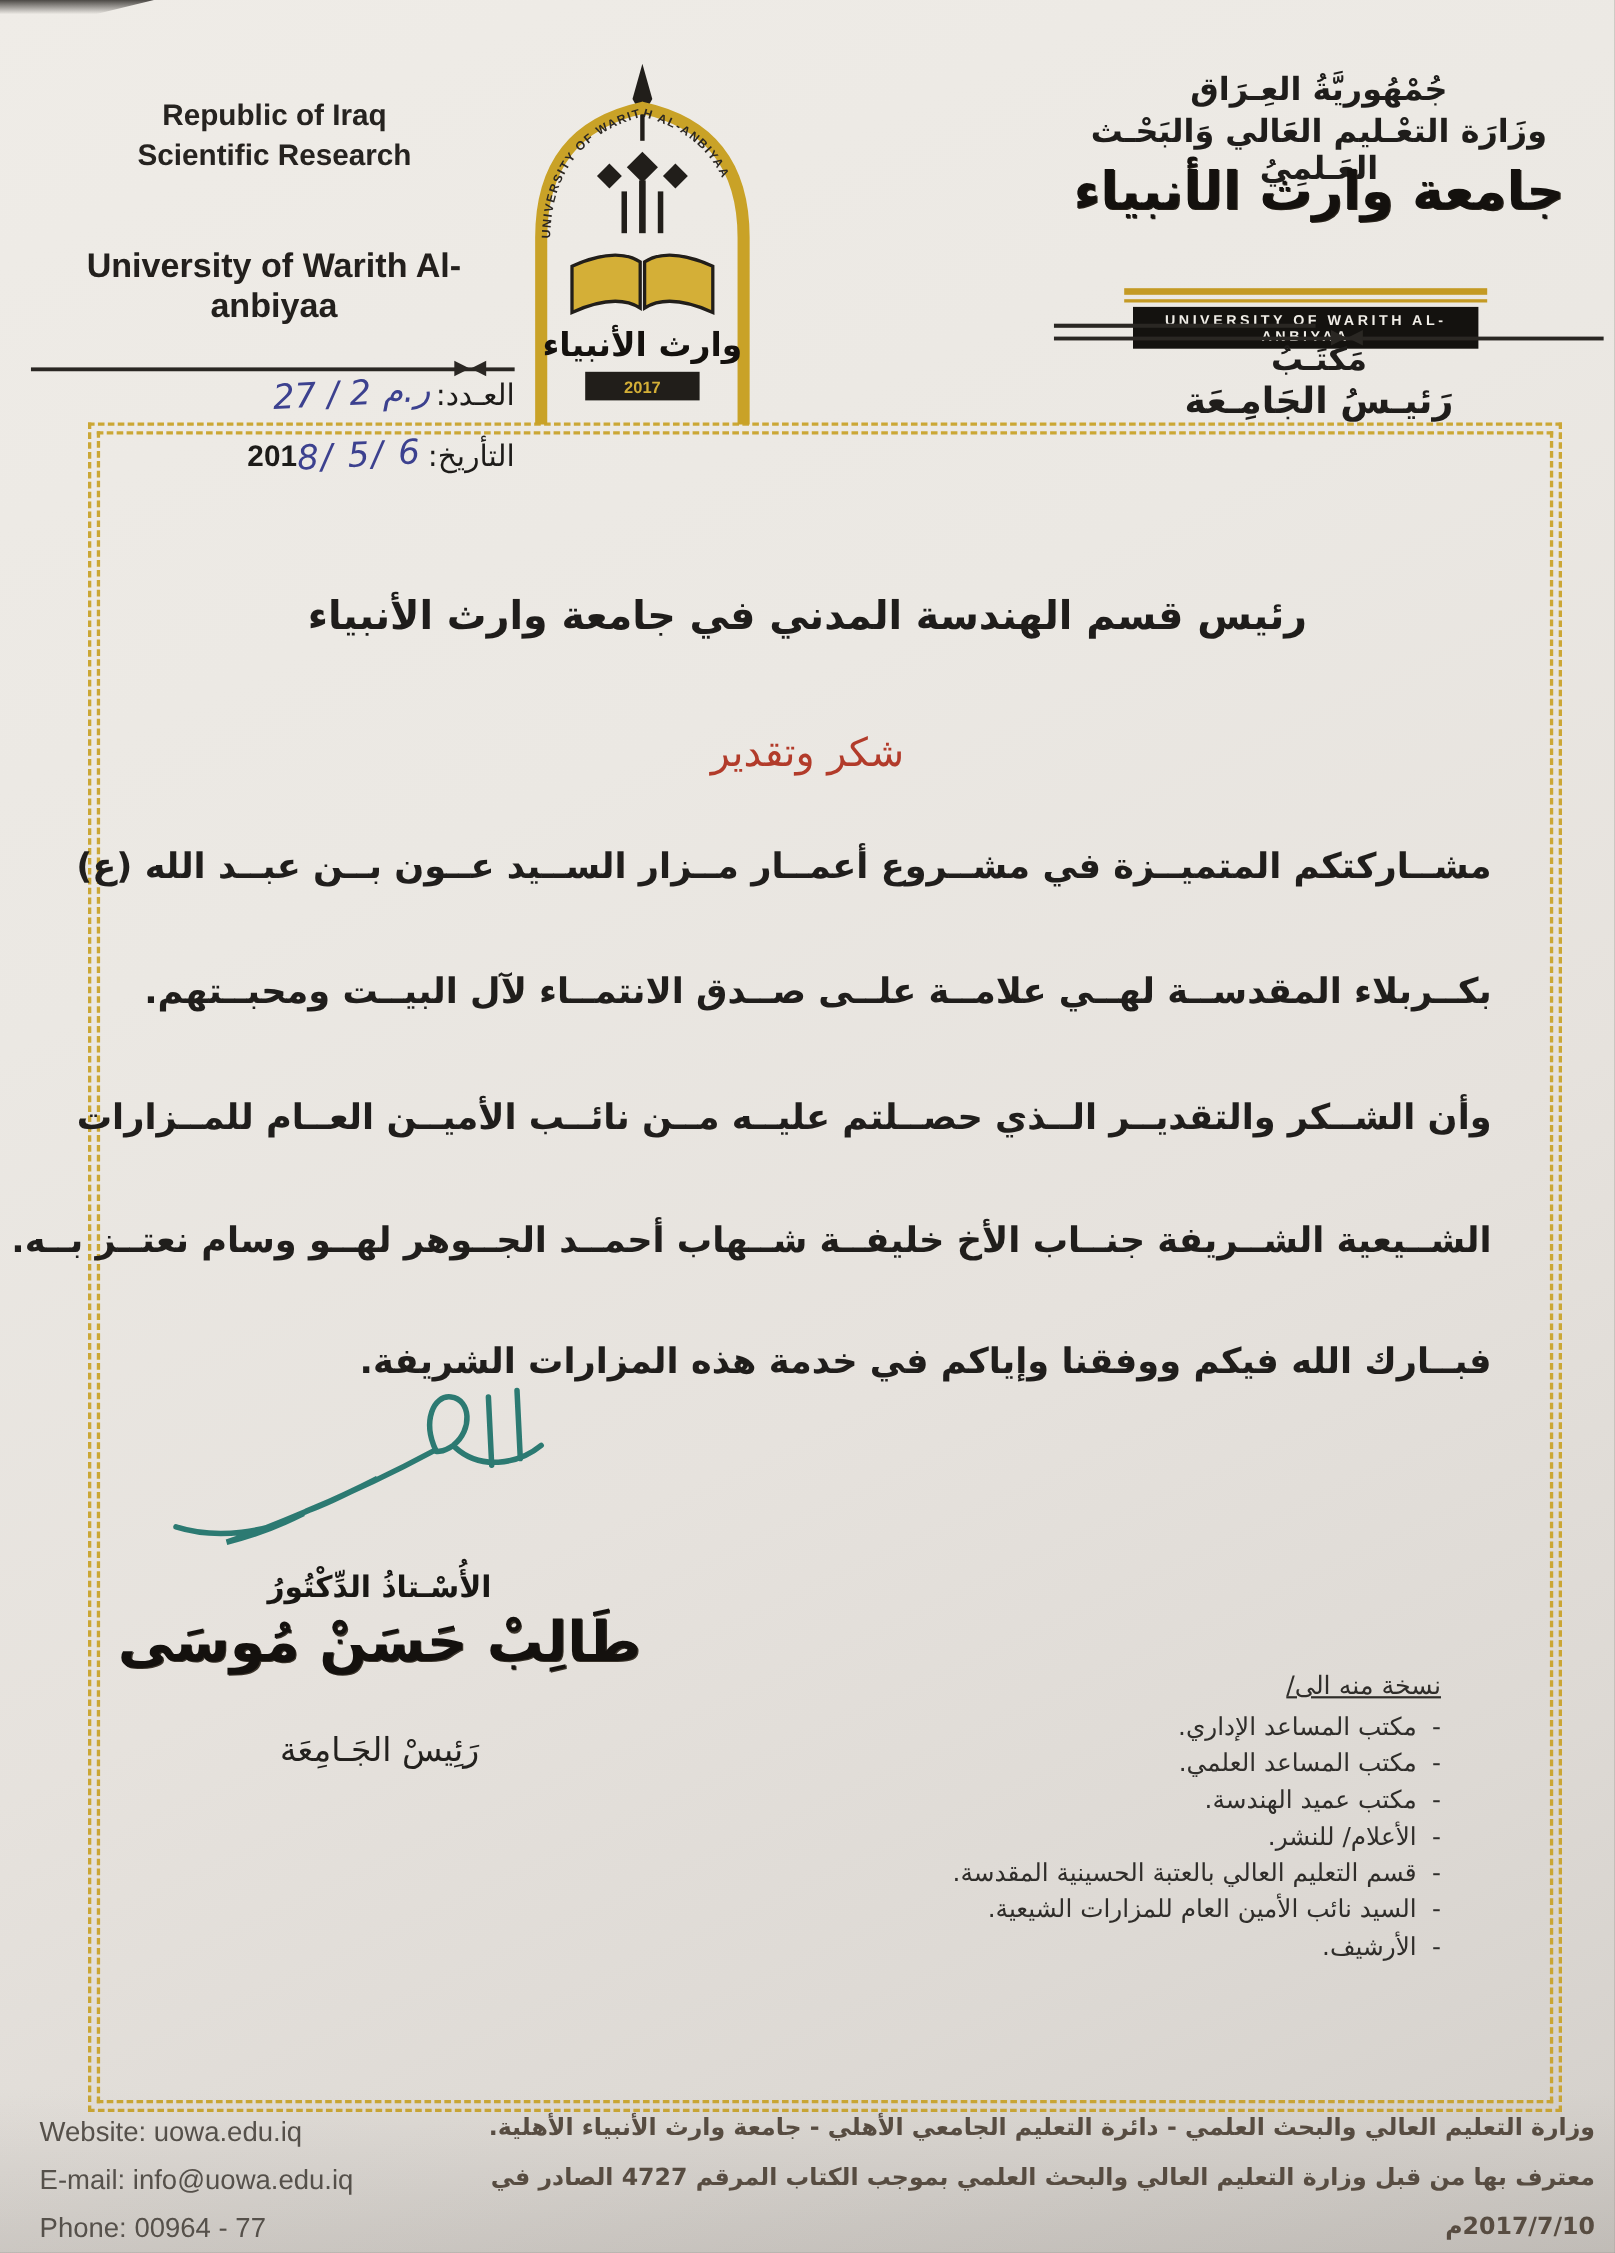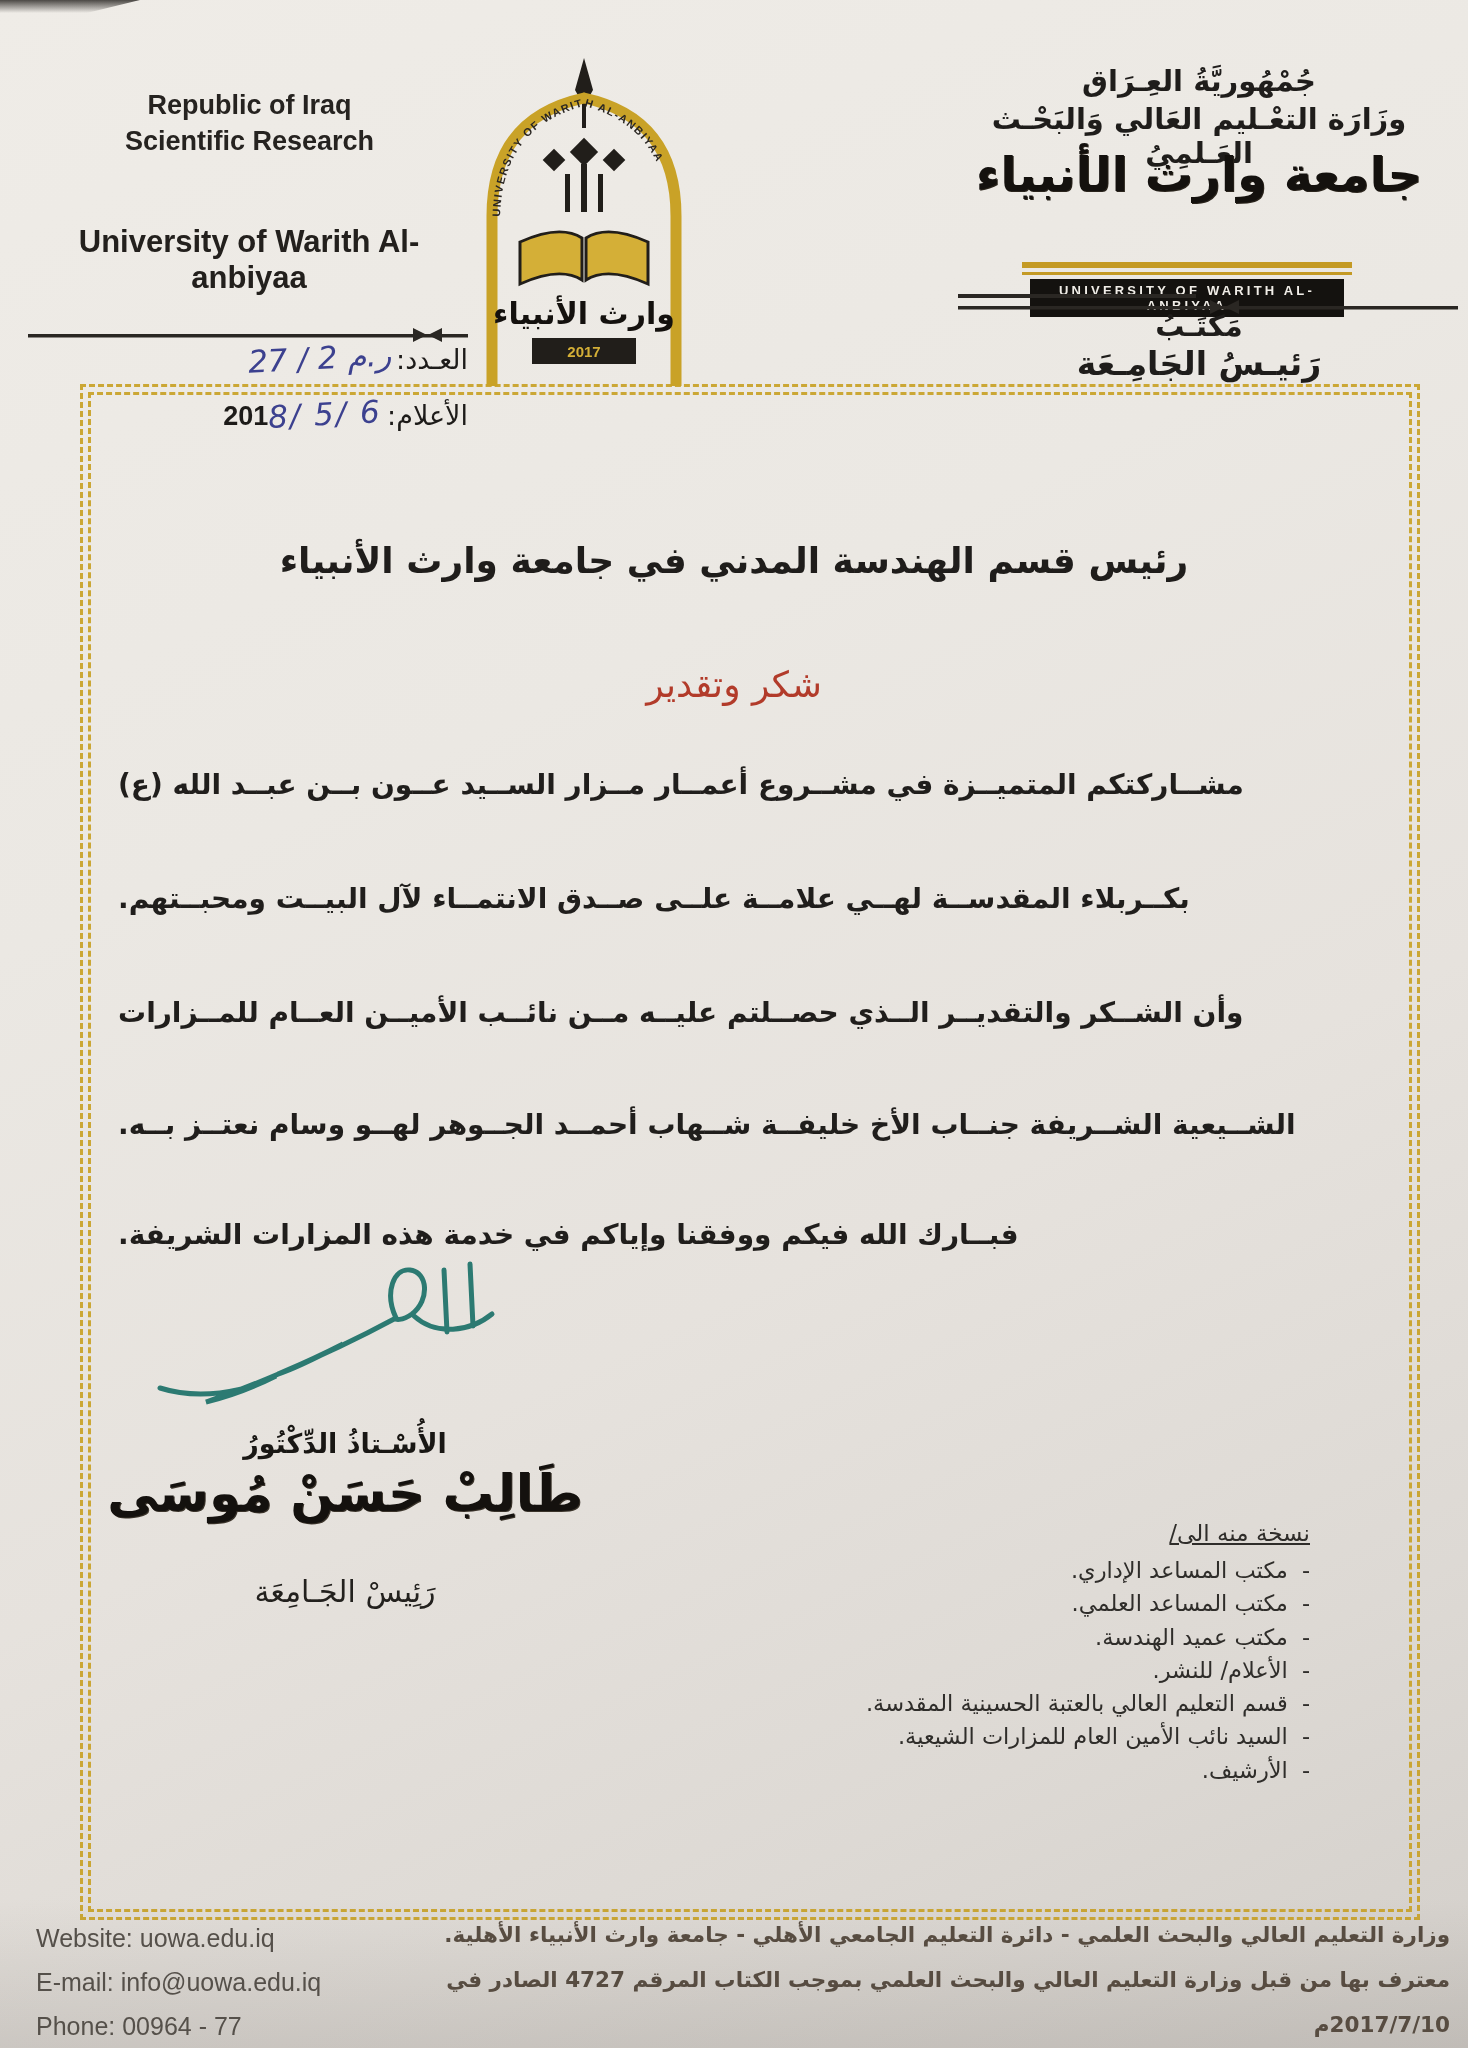--- a/index.html
+++ b/index.html
@@ -40,22 +40,22 @@
   .h-ar-office1{top:309px;font-weight:bold;font-size:29px;}
   .h-ar-office2{top:344px;font-weight:bold;font-size:33px;}
   
   .frame{position:absolute;left:88px;top:392px;width:1318px;height:1514px;
     border:3.5px dashed #c9a227;outline:3.5px dashed #c9a227;outline-offset:5px;opacity:.92;}
   
   .center-line{position:absolute;left:114px;width:1240px;text-align:center;direction:rtl;}
   .addr1{top:452px;font-weight:bold;font-size:37px;}
   .addr2{top:540px;font-weight:bold;font-size:36px;}
   .subject{top:664px;font-weight:normal;font-size:36px;color:#b23b2a;}
-  .bline{position:absolute;left:118px;width:1238px;direction:rtl;text-align:left;
-    font-weight:bold;font-size:28px;color:#201e1c;white-space:nowrap;}
+  .bline{position:absolute;left:118px;width:1238px;direction:rtl;text-align:right;
+    font-weight:bold;font-size:32px;color:#201e1c;white-space:nowrap;}
   .b0{top:768px}.b1{top:882px}.b2{top:996px}.b3{top:1108px}.b4{top:1218px}
   
   .sig-svg{position:absolute;left:148px;top:1248px;width:370px;height:178px;}
   .sig-title{position:absolute;left:130px;top:1428px;width:430px;text-align:center;direction:rtl;
     font-weight:bold;font-size:27px;color:#191714;}
   .sig-name{position:absolute;left:105px;top:1464px;width:480px;text-align:center;direction:rtl;
     font-weight:bold;font-size:51px;color:#14110e;text-shadow:1px 1px 0 #3a332a;}
   .sig-pos{position:absolute;left:160px;top:1574px;width:370px;text-align:center;direction:rtl;
     font-size:30px;color:#23211e;}
   
@@ -88,21 +88,21 @@
     <rect x="0" y="8" width="440" height="3.5" fill="#2a2723"></rect>
     <polygon points="385,2 385,16 399,9" fill="#2a2723"></polygon>
     <polygon points="414,2 414,16 400,9" fill="#2a2723"></polygon>
   </svg>
 
   <div class="ref-row" style="top:340px;">
     <span class="ref-label">العـدد:</span>
     <span class="handwrite ltr">27 / 2 ر.م</span>
   </div>
   <div class="ref-row" style="top:396px;">
-    <span class="ref-label">الأعلام:</span>
+    <span class="ref-label">التأريخ:</span>
     <span class="ltr">
       <span class="printed-date">201</span><span class="handwrite">8/ 5/ 6</span>
     </span>
   </div>
 
   <svg class="emblem" viewBox="0 0 245 338">
     <defs>
       <path id="arcPath" d="M38,165 Q38,72 122,50 Q206,72 206,165" fill="none"></path>
     </defs>
 

